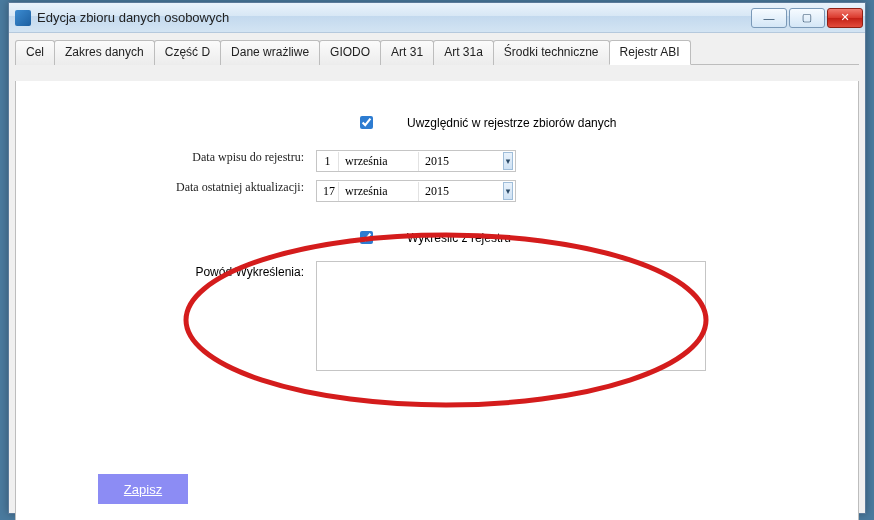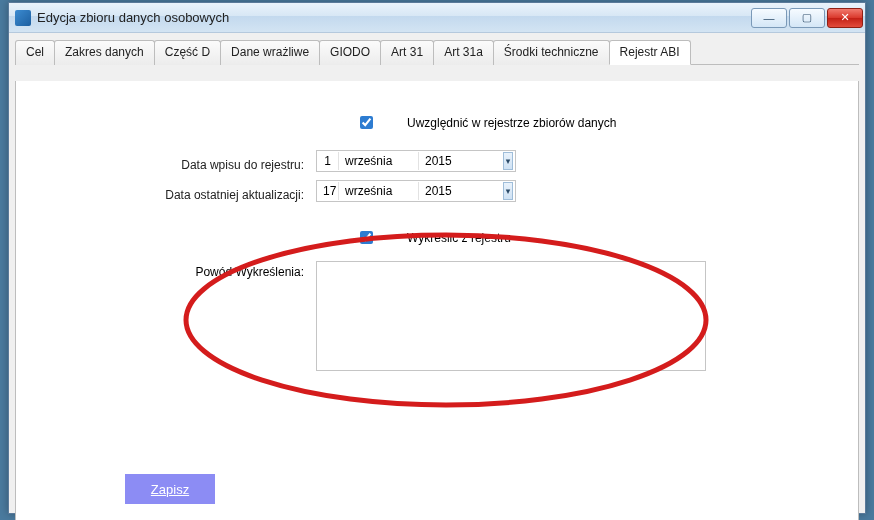--- a/index.html
+++ b/index.html
@@ -95,22 +95,23 @@
   .tabpanel {
     border:1px solid #bdbdbd;
     border-top:none;
     background:#fff;
     height: calc(100% - 26px);
     position: relative;
     padding: 20px;
   }
   .form-row {
     display:flex;
-    align-items:flex-end;
+    align-items:flex-start;
     margin: 8px 0;
+    font-family: Liberation Serif, serif;
   }
   .form-row label.left {
     width: 280px;
     text-align: right;
     padding-right: 12px;
     color:#222;
   }
   .checkbox-row {
     display:flex;
     align-items:center;
@@ -179,21 +180,21 @@
     pointer-events:none;
   }
   .ellipse-annot svg { width:100%; height:100%; overflow:visible;}
 
   .button-row {
     position:absolute;
     left:0; right:0;
     bottom: 18px;
     display:flex;
     gap: 140px;
-    padding-left: 109px;
+    padding-left: 82px;
   }
   .btn {
     width: 90px;
     height: 30px;
     border:none;
     background: #8c8cf4;
     color:#fff;
     font-size:13px;
     cursor:pointer;
   }

